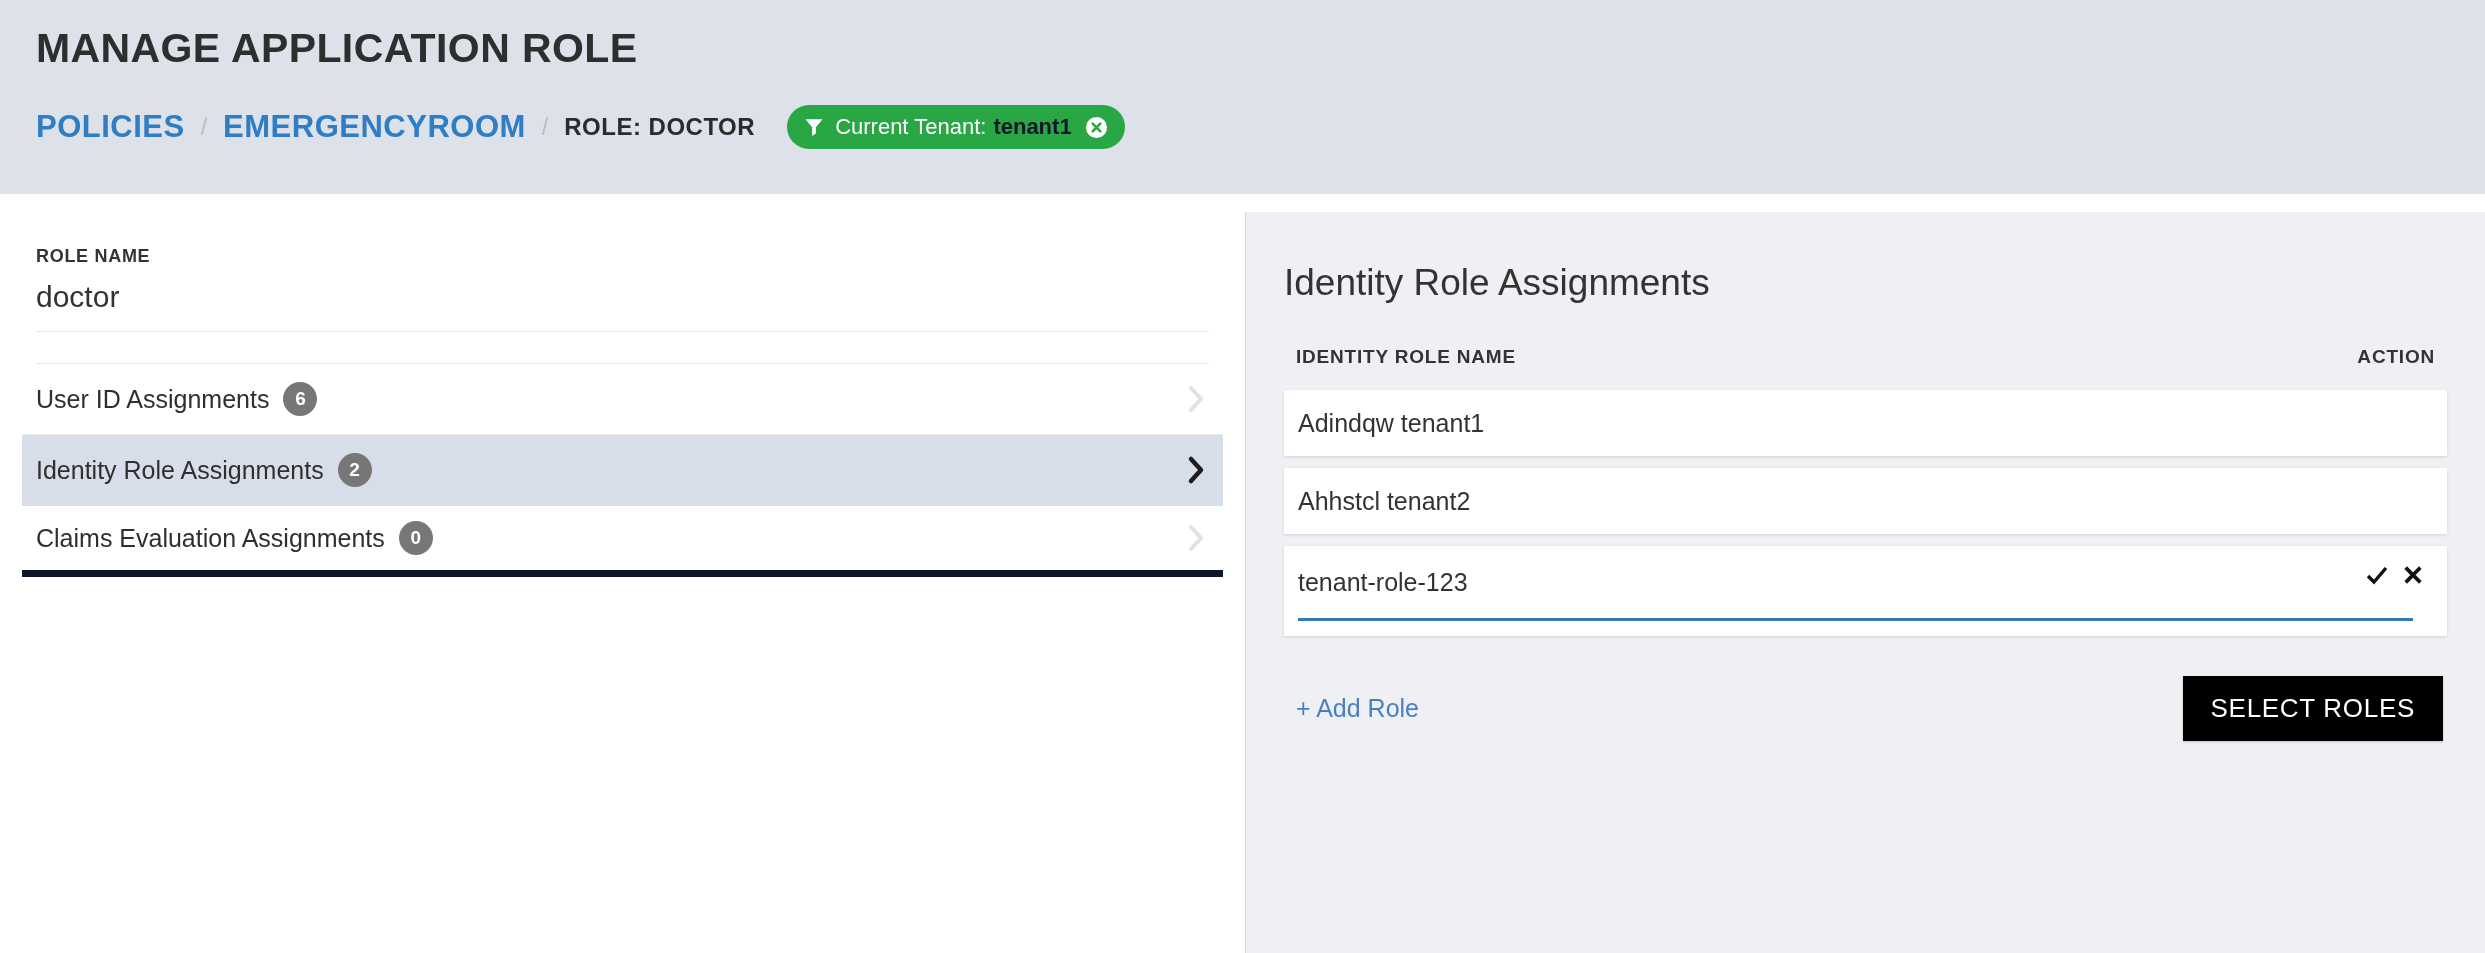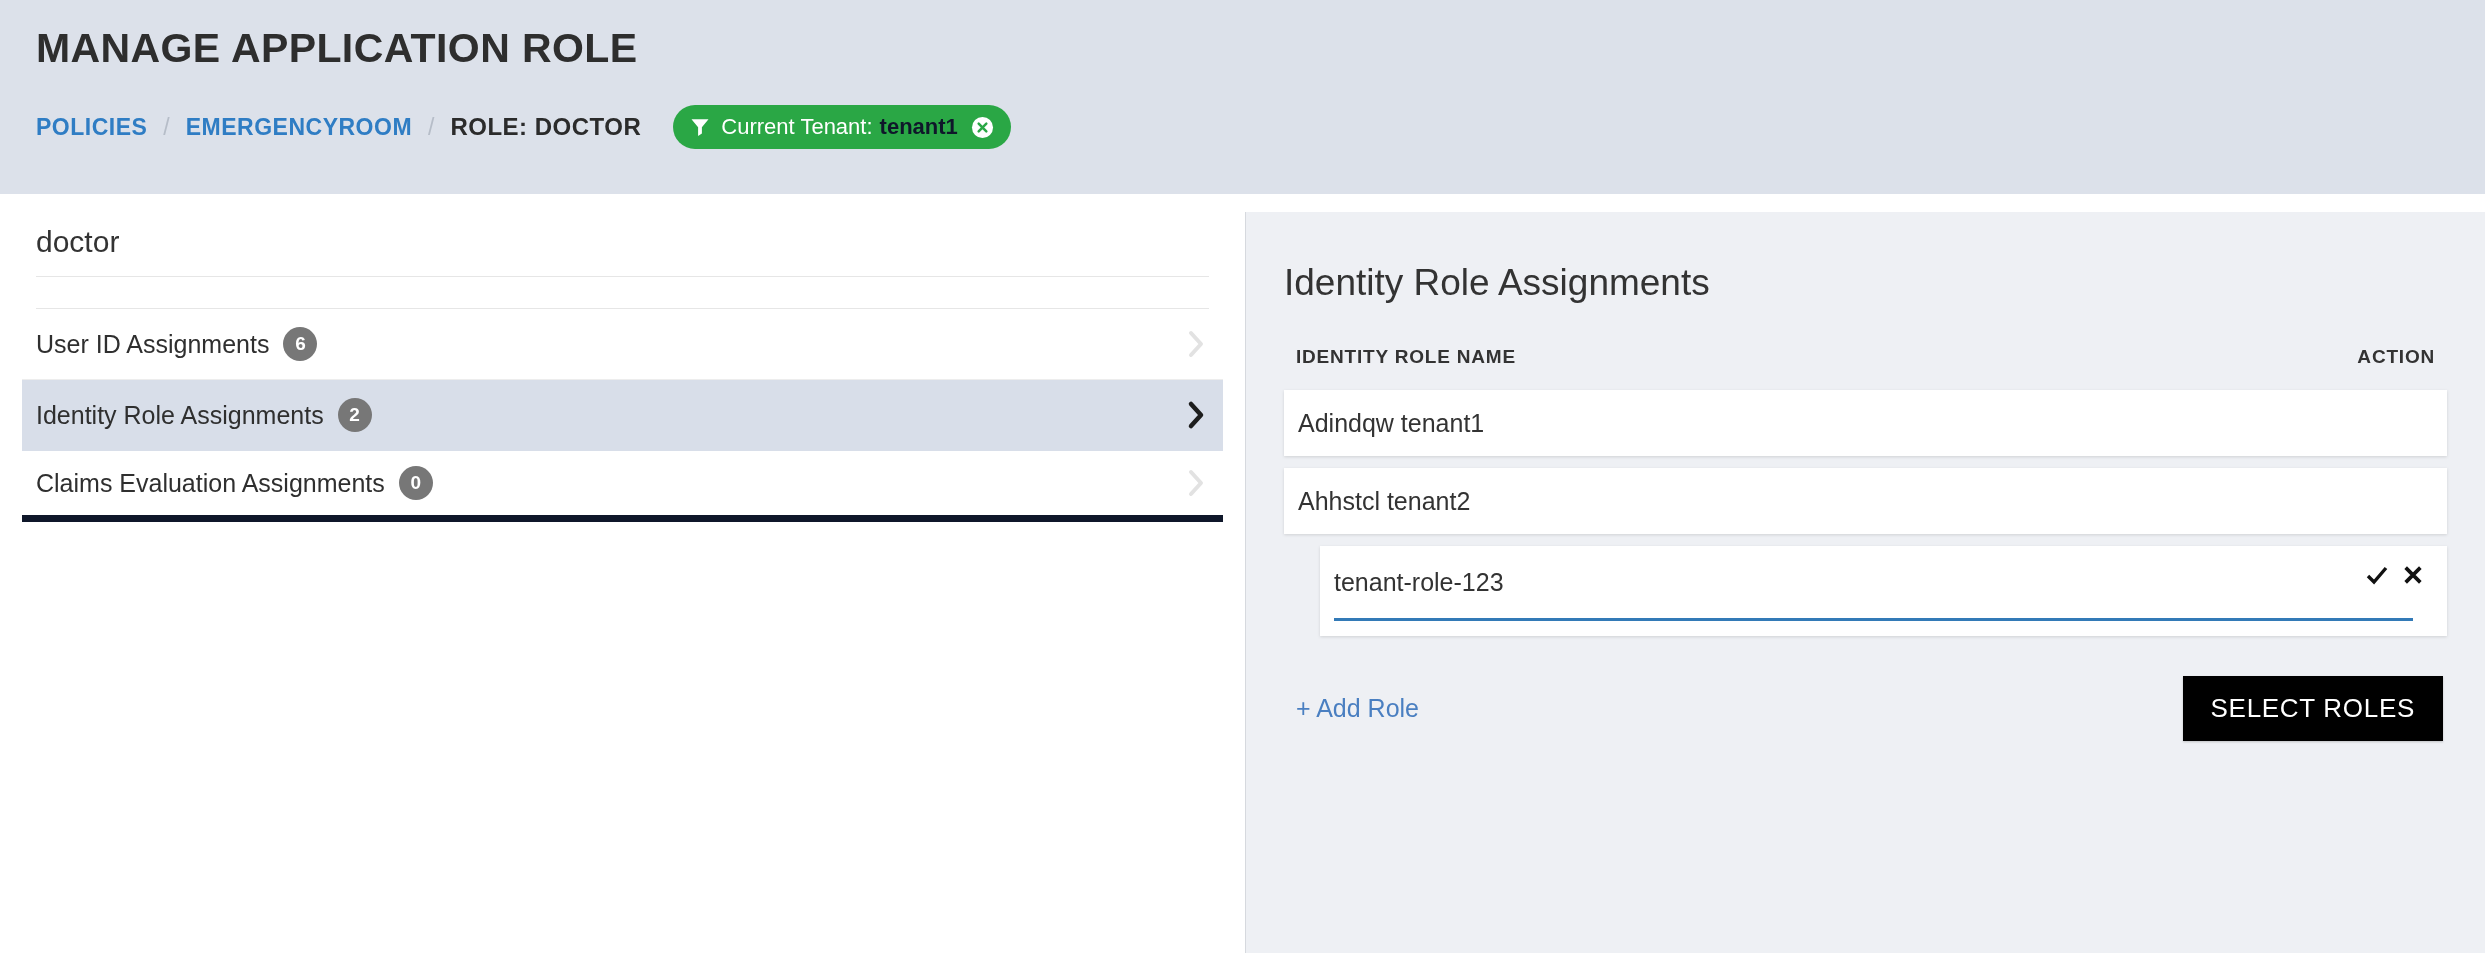--- a/index.html
+++ b/index.html
@@ -35,21 +35,21 @@
     margin: 0 0 34px 0;
     text-transform: uppercase;
   }
   .breadcrumb {
     display: flex;
     align-items: center;
     gap: 0;
     height: 44px;
   }
   .crumb-link {
-    font-size: 23px;
+    font-size: 31px;
     font-weight: bold;
     color: #2f7dc4;
     text-transform: uppercase;
     letter-spacing: 0.5px;
     cursor: pointer;
     text-decoration: none;
     white-space: nowrap;
   }
   .crumb-sep {
     font-size: 23px;
@@ -224,21 +224,20 @@
     position: relative;
   }
   .role-row .rr-name {
     font-size: 25px;
     color: #333333;
   }
   .role-row.editing {
     height: 90px;
     align-items: flex-start;
     padding-top: 22px;
-    margin-left: 36px;
   }
   .edit-field {
     position: relative;
     flex: 1 1 auto;
     max-width: 1148px;
   }
   .edit-field .ef-value {
     font-size: 25px;
     color: #333333;
     padding-bottom: 24px;
@@ -322,20 +321,21 @@
             <path d="M8 8 L16 16 M16 8 L8 16" stroke="#2aa745" stroke-width="2.6" stroke-linecap="round"></path>
           </svg>
         </span>
       </div>
     </div>
   </div>
 
   <div class="body-row">
 
     <div class="left-panel">
+      <div class="field-label">ROLE NAME</div>
       <div class="field-value">doctor</div>
       <div class="spacer-row"></div>
 
       <div class="nav-list">
 
         <div class="nav-item">
           <span class="nav-label">User ID Assignments</span>
           <span class="count-badge">6</span>
           <span class="nav-chevron">
             <svg width="20" height="30" viewBox="0 0 20 30" aria-hidden="true">

